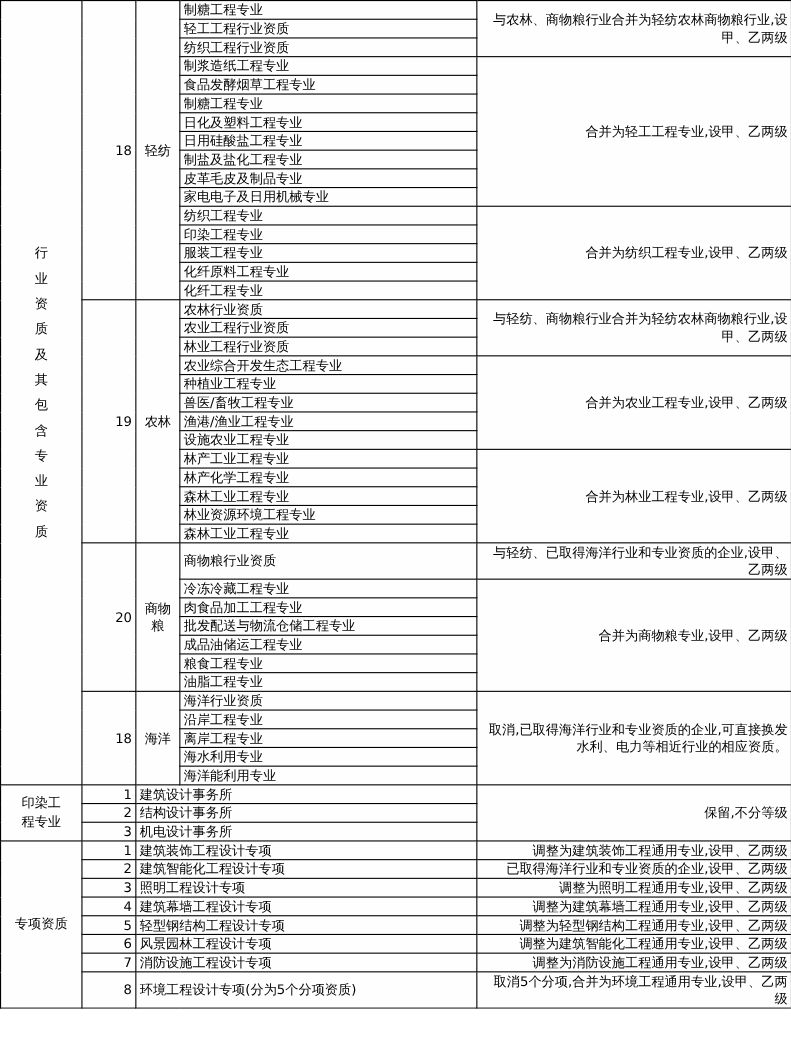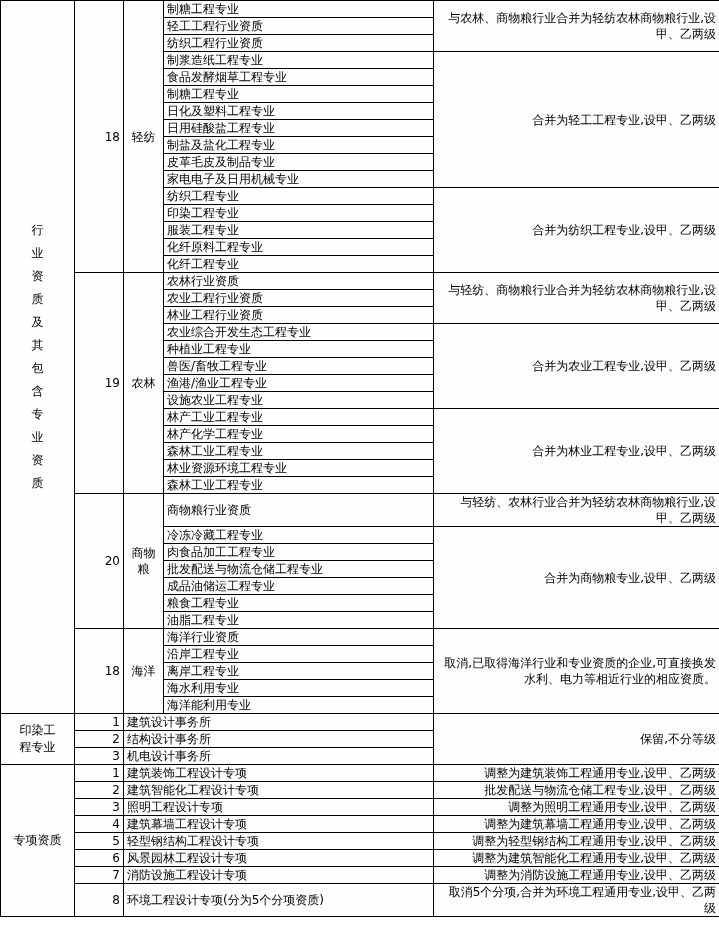--- a/index.html
+++ b/index.html
@@ -229,21 +229,21 @@
         <td class="num" rowspan="7">
           <div>20</div>
         </td>
         <td class="industry" rowspan="7">
           <div class="ind-inner">商物粮</div>
         </td>
         <td class="item">
           <div>商物粮行业资质</div>
         </td>
         <td class="note">
-          <div>与轻纺、农林行业合并为轻纺农林商物粮行业,设甲、乙两级</div>
+          <div>与轻纺、已取得海洋行业和专业资质的企业,设甲、乙两级</div>
         </td>
       </tr>
       <tr>
         <td class="item">
           <div>冷冻冷藏工程专业</div>
         </td>
         <td class="note" rowspan="6">
           <div>合并为商物粮专业,设甲、乙两级</div>
         </td>
       </tr>
@@ -351,21 +351,21 @@
         </td>
       </tr>
       <tr>
         <td class="num">
           <div>2</div>
         </td>
         <td class="item" colspan="2">
           <div>建筑智能化工程设计专项</div>
         </td>
         <td class="note">
-          <div>批发配送与物流仓储工程专业,设甲、乙两级</div>
+          <div>已取得海洋行业和专业资质的企业,设甲、乙两级</div>
         </td>
       </tr>
       <tr>
         <td class="num">
           <div>3</div>
         </td>
         <td class="item" colspan="2">
           <div>照明工程设计专项</div>
         </td>
         <td class="note">

